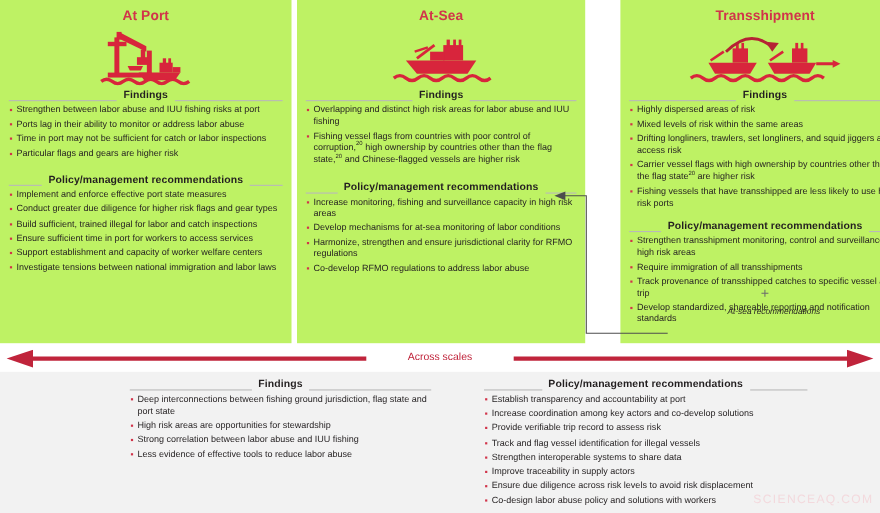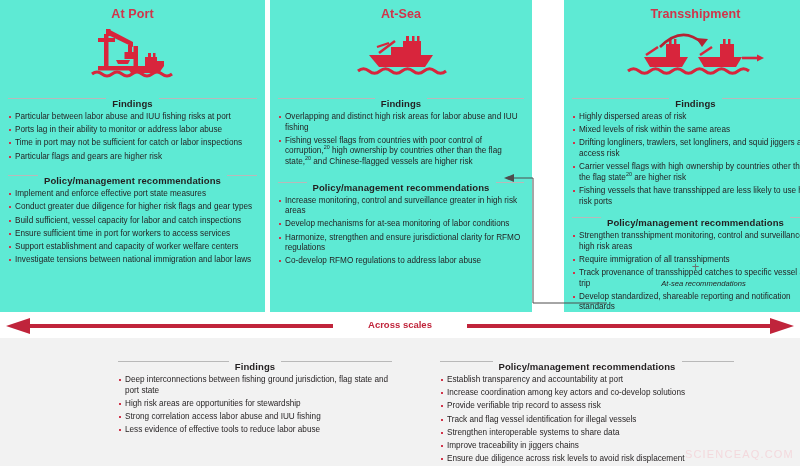--- a/index.html
+++ b/index.html
@@ -10,21 +10,21 @@
     position:relative;
     overflow:hidden;
     color:#231f20;
   }
   .stage{position:absolute;left:0;top:0;width:800px;height:466px;}
 
   
   .panels{position:absolute;left:0;top:0;width:800px;height:312px;}
   .panel{
     position:absolute;top:0;height:312px;
-    background:#5eead4;
+    background:#bef264;
     box-sizing:border-box;
   }
   #panel-port{left:0;width:265px;}
   #panel-sea{left:270px;width:262px;}
   #panel-trans{left:564px;width:263px;}
 
   .panel-title{
     text-align:center;
     color:#d1344a;
     font-size:12.5px;
@@ -34,22 +34,22 @@
     line-height:14px;
   }
   .icon-wrap{
     height:58px;
     display:flex;align-items:center;justify-content:center;
     margin-top:2px;
   }
 
   
   .sec-head{
-    display:flex;align-items:flex-start;
-    margin:17px 8px 3px 8px;
+    display:flex;align-items:flex-end;
+    margin:0 8px 3px 8px;
     gap:6px;
   }
   .sec-head .rule{flex:1;height:1px;background:#b9b9b9;}
   .sec-head .txt{
     font-size:9.5px;font-weight:bold;color:#231f20;white-space:nowrap;
     letter-spacing:.1px;
   }
 
   ul.bullets{
     list-style:none;margin:0;padding:0 8px 0 9px;
@@ -82,21 +82,21 @@
   .atsea-note{
     display:inline-block;margin-top:2px;
     font-size:7.6px;font-style:italic;color:#231f20;padding-left:16px;
   }
 
   
   .across-band{position:absolute;left:0;top:318px;width:800px;height:22px;}
   .across-label{
     position:absolute;left:0;right:0;top:0;
     text-align:center;
-    font-size:9.5px;font-weight:bold;color:#c0243b;
+    font-size:9.5px;font-weight:normal;color:#c0243b;
     line-height:14px;
   }
 
   
   .bottom{
     position:absolute;left:0;top:338px;width:800px;height:128px;
     background:#f2f2f2;
   }
   #bottom-findings{position:absolute;left:110px;top:6px;width:290px;}
   #bottom-recs{position:absolute;left:432px;top:6px;width:310px;}
@@ -141,35 +141,35 @@
           <path d="M2,48 q5,-4 10,0 t10,0 t10,0 t10,0 t10,0 t10,0 t10,0 t10,0" fill="none" stroke="#d8253c" stroke-width="3"></path>
         </svg>
       </div>
 
       <div class="sec-head">
         <span class="rule"></span>
         <span class="txt">Findings</span>
         <span class="rule"></span>
       </div>
       <ul class="bullets" id="port-findings">
-          <li>Particular between labor abuse and IUU fishing risks at port</li>
+          <li>Strengthen between labor abuse and IUU fishing risks at port</li>
           <li>Ports lag in their ability to monitor or address labor abuse</li>
           <li>Time in port may not be sufficient for catch or labor inspections</li>
           <li>Particular flags and gears are higher risk</li>
         </ul>
 
       <div class="sec-head" style="margin-top:13px;">
         <span class="rule"></span>
         <span class="txt">Policy/management recommendations</span>
         <span class="rule"></span>
       </div>
       <ul class="bullets" id="port-recs">
           <li>Implement and enforce effective port state measures</li>
           <li>Conduct greater due diligence for higher risk flags and gear types</li>
-          <li>Build sufficient, vessel capacity for labor and catch inspections</li>
+          <li>Build sufficient, trained illegal for labor and catch inspections</li>
           <li>Ensure sufficient time in port for workers to access services</li>
           <li>Support establishment and capacity of worker welfare centers</li>
           <li>Investigate tensions between national immigration and labor laws</li>
         </ul>
     </div>
 
     <div class="panel" id="panel-sea">
       <div class="panel-title">At-Sea</div>
       <div class="icon-wrap">
         <svg width="92" height="50" viewBox="0 0 92 50" aria-hidden="true">
@@ -196,21 +196,21 @@
           <li>Overlapping and distinct high risk areas for labor abuse and IUU fishing</li>
           <li>Fishing vessel flags from countries with poor control of corruption,<sup>20</sup> high ownership by countries other than the flag state,<sup>20</sup> and Chinese-flagged vessels are higher risk</li>
         </ul>
 
       <div class="sec-head" style="margin-top:14px;">
         <span class="rule"></span>
         <span class="txt">Policy/management recommendations</span>
         <span class="rule"></span>
       </div>
       <ul class="bullets" id="sea-recs">
-          <li>Increase monitoring, control and surveillance greater in high risk areas</li>
+          <li>Increase monitoring, fishing and surveillance capacity in high risk areas</li>
           <li>Develop mechanisms for at-sea monitoring of labor conditions</li>
           <li>Harmonize, strengthen and ensure jurisdictional clarity for RFMO regulations</li>
           <li>Co-develop RFMO regulations to address labor abuse</li>
         </ul>
     </div>
 
     <div class="panel" id="panel-trans">
       <div class="panel-title">Transshipment</div>
       <div class="icon-wrap">
         <svg width="140" height="50" viewBox="0 0 140 50" aria-hidden="true">
@@ -285,38 +285,38 @@
 
     <div id="bottom-findings">
       <div class="sec-head">
         <span class="rule"></span>
         <span class="txt">Findings</span>
         <span class="rule"></span>
       </div>
       <ul class="bullets" id="across-findings">
           <li>Deep interconnections between fishing ground jurisdiction, flag state and port state</li>
           <li>High risk areas are opportunities for stewardship</li>
-          <li>Strong correlation access labor abuse and IUU fishing</li>
+          <li>Strong correlation between labor abuse and IUU fishing</li>
           <li>Less evidence of effective tools to reduce labor abuse</li>
         </ul>
     </div>
 
     <div id="bottom-recs">
       <div class="sec-head">
         <span class="rule"></span>
         <span class="txt">Policy/management recommendations</span>
         <span class="rule"></span>
       </div>
       <ul class="bullets" id="across-recs">
           <li>Establish transparency and accountability at port</li>
           <li>Increase coordination among key actors and co-develop solutions</li>
           <li>Provide verifiable trip record to assess risk</li>
           <li>Track and flag vessel identification for illegal vessels</li>
           <li>Strengthen interoperable systems to share data</li>
-          <li>Improve traceability in jiggers chains</li>
+          <li>Improve traceability in supply actors</li>
           <li>Ensure due diligence across risk levels to avoid risk displacement</li>
           <li>Co-design labor abuse policy and solutions with workers</li>
         </ul>
     </div>
 
     <div class="watermark">SCIENCEAQ.COM</div>
   </div>
 
 </div>
 

